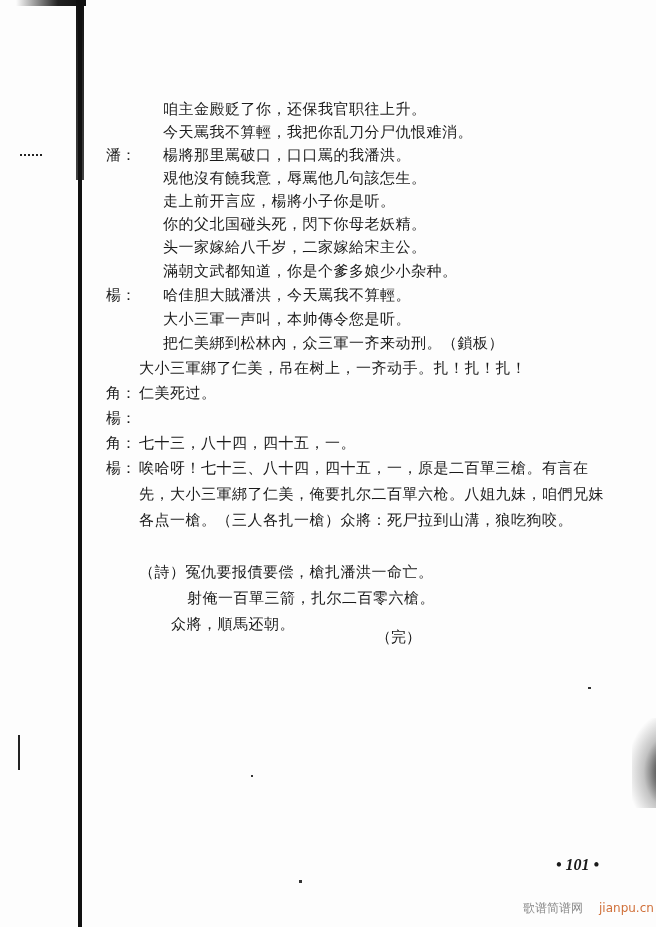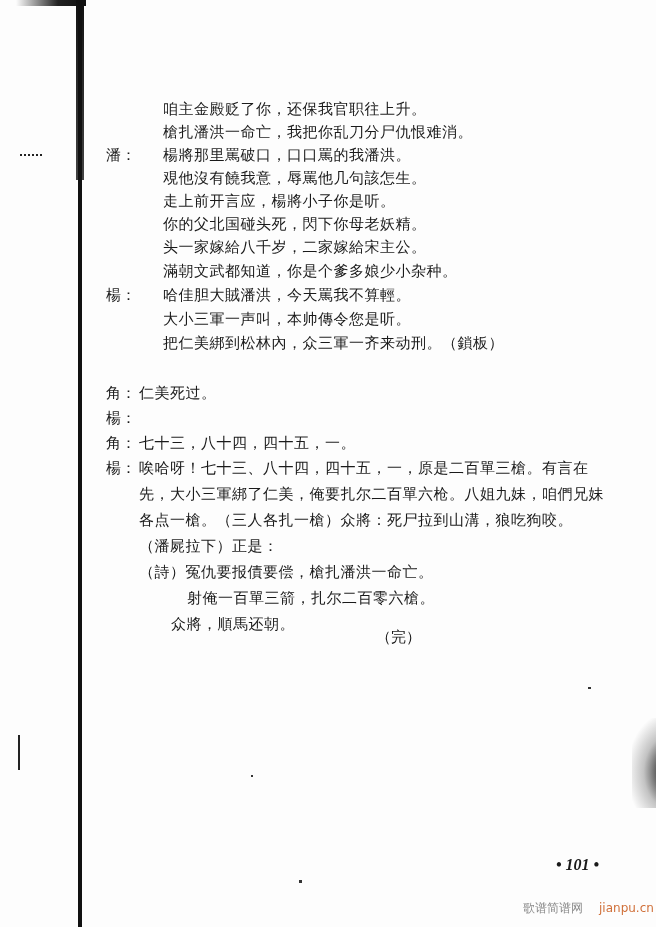--- a/index.html
+++ b/index.html
@@ -103,49 +103,49 @@
 <body>
 
 <div class="page">
   <div class="spine-top"></div>
   <div class="spine-shadow"></div>
   <div class="spine"></div>
   <div class="dash-mark"></div>
   <div class="edge-mark"></div>
 
   <div class="line" style="left:147px; top:99px;">咱主金殿贬了你，还保我官职往上升。</div>
-  <div class="line" style="left:147px; top:122px;">槍扎潘洪一命亡，我把你乱刀分尸仇恨难消。</div>
+  <div class="line" style="left:147px; top:122px;">今天罵我不算輕，我把你乱刀分尸仇恨难消。</div>
 
   <div class="speaker" style="left:90px; top:145px;">潘：</div>
   <div class="line" style="left:147px; top:145px;">楊將那里罵破口，口口罵的我潘洪。</div>
   <div class="line" style="left:147px; top:168px;">覌他沒有饒我意，辱罵他几句該怎生。</div>
   <div class="line" style="left:147px; top:191px;">走上前开言应，楊將小子你是听。</div>
   <div class="line" style="left:147px; top:214px;">你的父北国碰头死，閃下你母老妖精。</div>
   <div class="line" style="left:147px; top:237px;">头一家嫁給八千岁，二家嫁給宋主公。</div>
   <div class="line" style="left:147px; top:261px;">滿朝文武都知道，你是个爹多娘少小杂种。</div>
 
   <div class="speaker" style="left:90px; top:285px;">楊：</div>
   <div class="line" style="left:147px; top:285px;">哈佳胆大賊潘洪，今天罵我不算輕。</div>
   <div class="line" style="left:147px; top:309px;">大小三軍一声叫，本帅傳令您是听。</div>
   <div class="line" style="left:147px; top:333px;">把仁美綁到松林內，众三軍一齐来动刑。（鎖板）</div>
 
+  <div class="line" style="left:123px; top:358px;">大小三軍綁了仁美，吊在树上，一齐动手。扎！扎！扎！</div>
 
   <div class="speaker" style="left:90px; top:383px;">角：</div>
   <div class="line" style="left:123px; top:383px;">仁美死过。</div>
 
   <div class="speaker" style="left:90px; top:408px;">楊：</div>
 
   <div class="speaker" style="left:90px; top:433px;">角：</div>
   <div class="line" style="left:123px; top:433px;">七十三，八十四，四十五，一。</div>
 
   <div class="speaker" style="left:90px; top:458px;">楊：</div>
   <div class="line" style="left:123px; top:458px;">唉哈呀！七十三、八十四，四十五，一，原是二百單三槍。有言在</div>
   <div class="line" style="left:123px; top:484px;">先，大小三軍綁了仁美，俺要扎尔二百單六枪。八姐九妹，咱們兄妹</div>
   <div class="line" style="left:123px; top:510px;">各点一槍。（三人各扎一槍）众將：死尸拉到山溝，狼吃狗咬。</div>
-  <div class="line" style="left:123px; top:536px;">（潘屍拉下）正是：</div>
   <div class="line" style="left:123px; top:562px;">（詩）冤仇要报債要偿，槍扎潘洪一命亡。</div>
   <div class="line" style="left:171px; top:588px;">射俺一百單三箭，扎尔二百零六槍。</div>
   <div class="line" style="left:123px; top:614px;margin-left:32px;">众將，順馬还朝。</div>
 
   <div class="end-mark">（完）</div>
 
   <div class="page-number">• 101 •</div>
 
   <div class="corner-noise"></div>
   <div class="speck" style="left:283px; top:880px;"></div>

